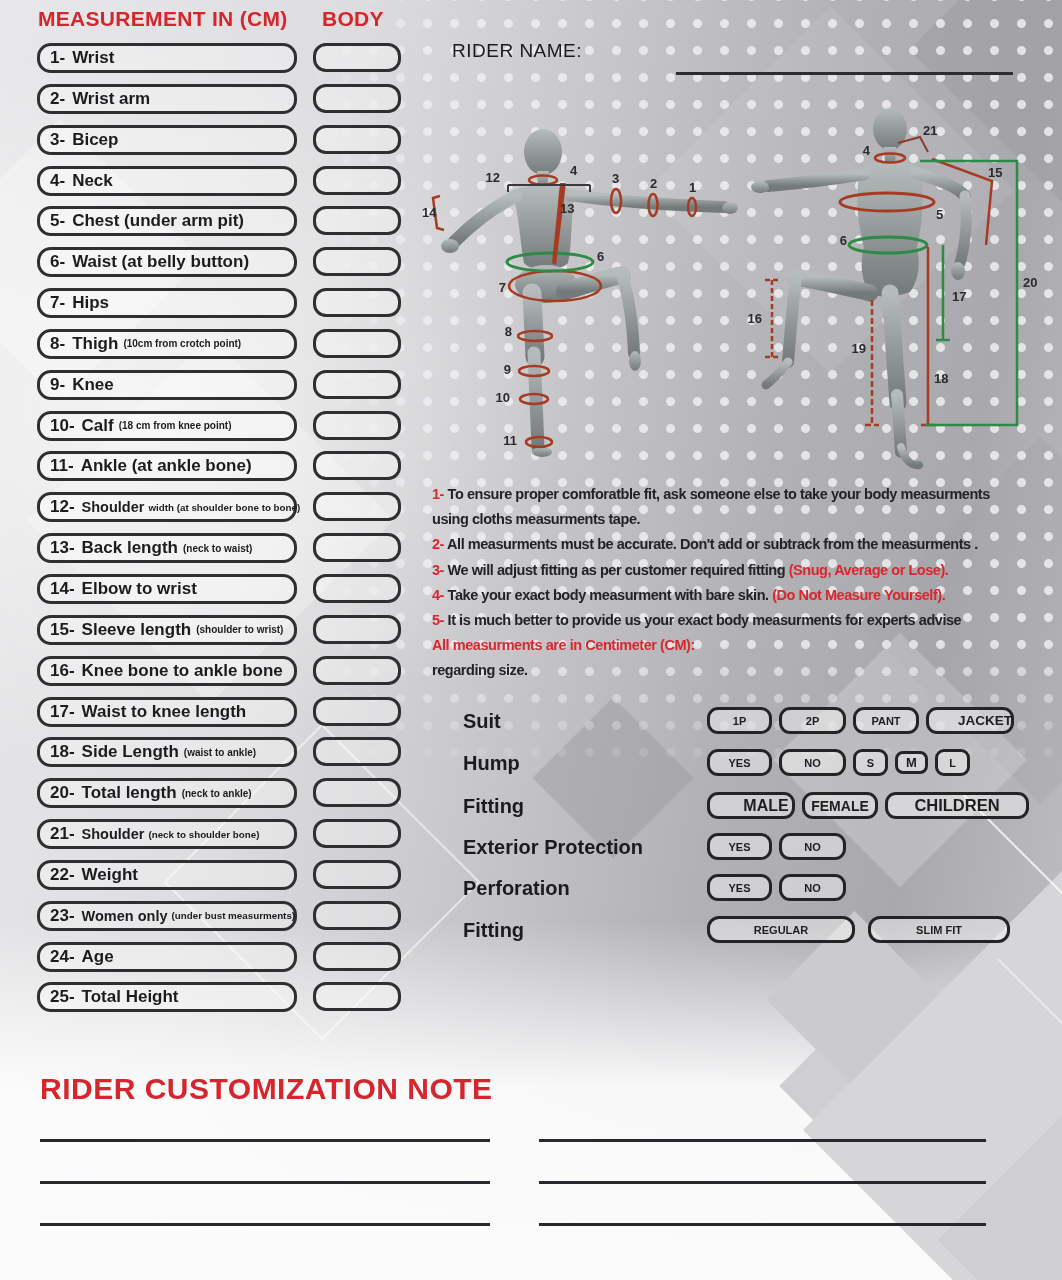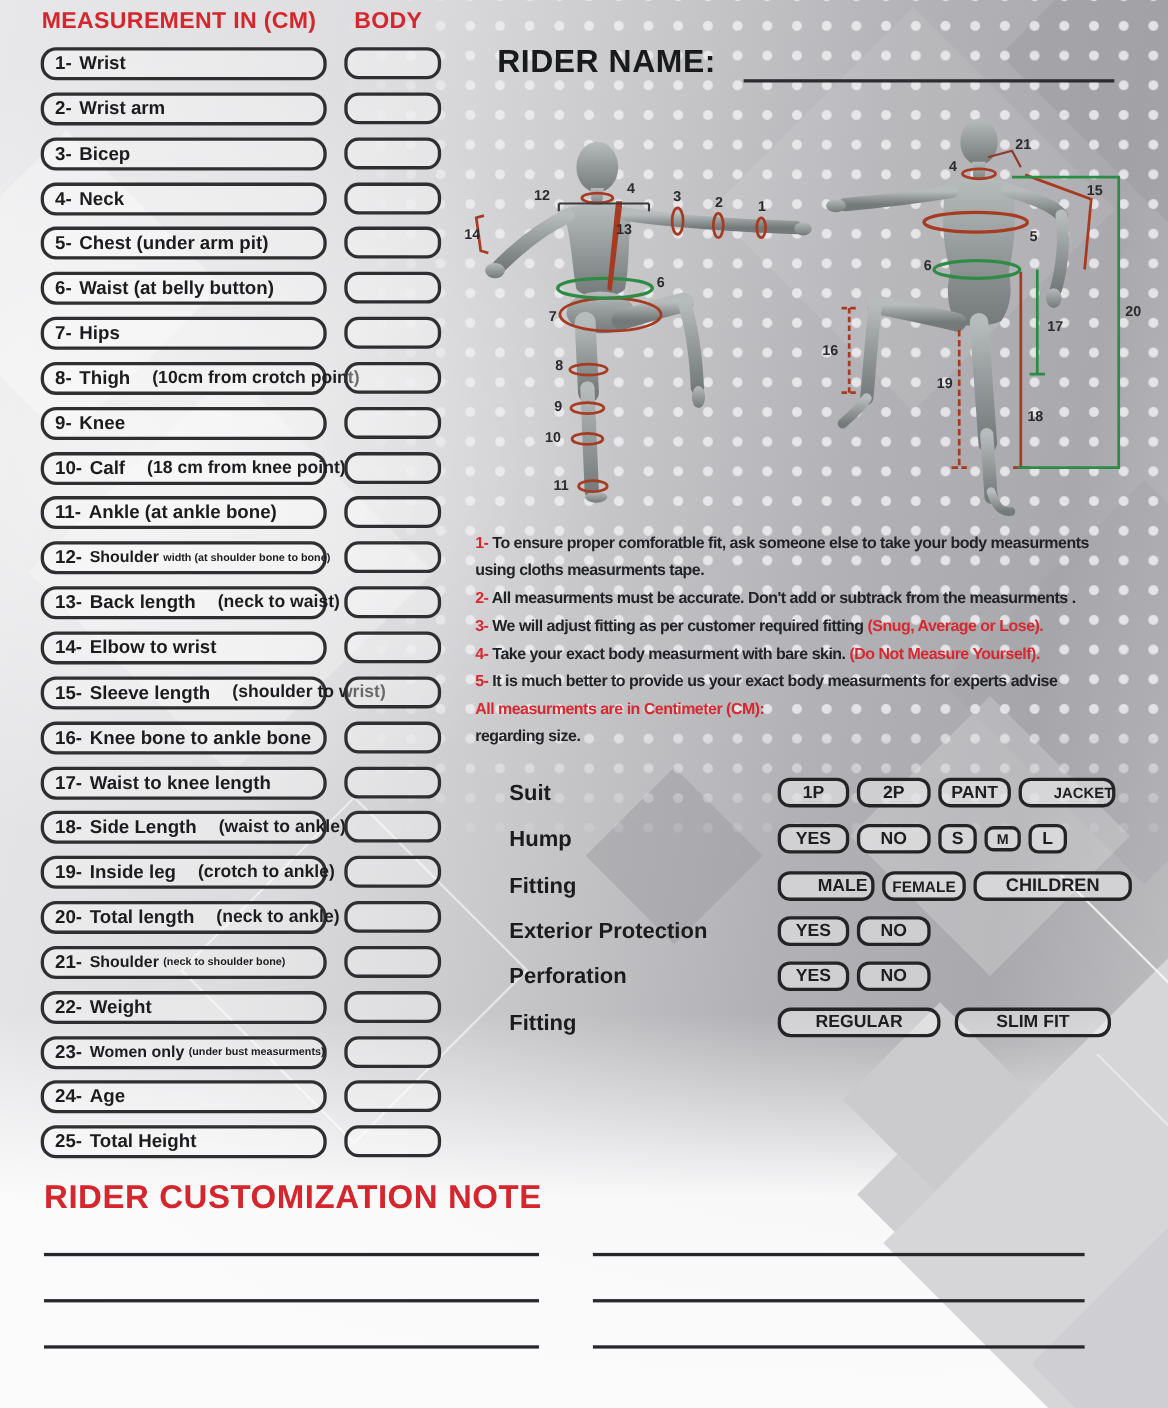--- a/index.html
+++ b/index.html
@@ -23,40 +23,40 @@
   .diag-line{position:absolute;background:rgba(255,255,255,.75);transform:rotate(45deg);pointer-events:none;}
 
   .col-head{position:absolute;font-weight:700;font-size:21px;letter-spacing:.3px;color:#d4262c;white-space:nowrap;}
   #m-rows{position:absolute;left:37px;top:43px;width:366px;}
   .m-row{position:relative;height:40.85px;}
   .m-box{position:absolute;left:0;top:0;width:260px;height:30px;border:3px solid #2f2f31;border-radius:14px;
     background:rgba(255,255,255,.30);box-sizing:border-box;display:flex;align-items:center;
     padding-left:10px;white-space:nowrap;color:#1c1c1e;}
   .m-num{font-weight:700;font-size:17px;margin-right:7px;}
   .m-label{font-weight:700;font-size:17px;}
-  .m-note{font-weight:700;font-size:16px;margin-left:20px;}
+  .m-note{font-weight:700;font-size:10px;margin-left:5px;}
   .m-row.compact .m-label{font-size:14.5px;}
   .m-row.compact .m-note{font-size:9.8px;margin-left:4px;}
   .b-box{position:absolute;left:276px;top:0;width:88px;height:29px;border:3px solid #2f2f31;border-radius:13px;
     background:rgba(255,255,255,.34);box-sizing:border-box;}
 
-  .rider-name{position:absolute;left:452px;top:40px;font-weight:700;font-size:29px;letter-spacing:.5px;color:#191a1c;white-space:nowrap;}
+  .rider-name{position:absolute;left:452px;top:40px;font-weight:400;font-size:19px;letter-spacing:.5px;color:#191a1c;white-space:nowrap;}
   .rider-line{position:absolute;left:676px;top:72px;width:337px;height:3px;background:#2c2d30;}
 
   .instr{position:absolute;left:432px;top:482px;width:616px;font-weight:700;font-size:14.5px;
     letter-spacing:-0.45px;line-height:25.2px;color:#222326;}
   .instr div{white-space:nowrap;}
   .rd{color:#d8272e;}
 
   .opt-label{position:absolute;left:463px;height:28px;display:flex;align-items:center;
     font-weight:700;font-size:20px;color:#1b1b1d;white-space:nowrap;}
   .opt-row{position:absolute;left:707px;display:flex;gap:7px;align-items:center;}
   .btn{height:27px;border:3px solid #242426;border-radius:11px;background:rgba(252,252,253,.42);
     box-sizing:border-box;display:flex;align-items:center;justify-content:center;
-    font-weight:700;font-size:16px;color:#1e1e20;white-space:nowrap;}
+    font-weight:700;font-size:11px;color:#1e1e20;white-space:nowrap;}
   .w65{width:65px;} .w67{width:67px;} .w66{width:66px;}
   .w68{width:88px;font-size:13.5px;padding-left:30px;} .w76{width:76px;font-size:14px;}
   .sq{width:35px;border-radius:9px;}
   .sq-m{width:33px;height:23px;border-radius:8px;font-size:13px;}
   .w126{width:144px;font-size:16.5px;}
   .w148{width:148px;border-radius:12px;}
   .w142{width:142px;border-radius:12px;}
 
   .note-title{position:absolute;left:40px;top:1072px;font-weight:800;font-size:30px;letter-spacing:.5px;color:#d4262c;white-space:nowrap;}
   .note-line{position:absolute;height:3px;background:#28282c;}
@@ -245,28 +245,20 @@
 
     <div class="m-row">
       <div class="m-box">
         <span class="m-num">18-</span>
         <span class="m-label">Side Length</span>
         <span class="m-note">(waist to ankle)</span>
       </div>
       <div class="b-box"></div>
     </div>
 
-    <div class="m-row">
-      <div class="m-box">
-        <span class="m-num">19-</span>
-        <span class="m-label">Inside leg</span>
-        <span class="m-note">(crotch to ankle)</span>
-      </div>
-      <div class="b-box"></div>
-    </div>
 
     <div class="m-row">
       <div class="m-box">
         <span class="m-num">20-</span>
         <span class="m-label">Total length</span>
         <span class="m-note">(neck to ankle)</span>
       </div>
       <div class="b-box"></div>
     </div>
 

